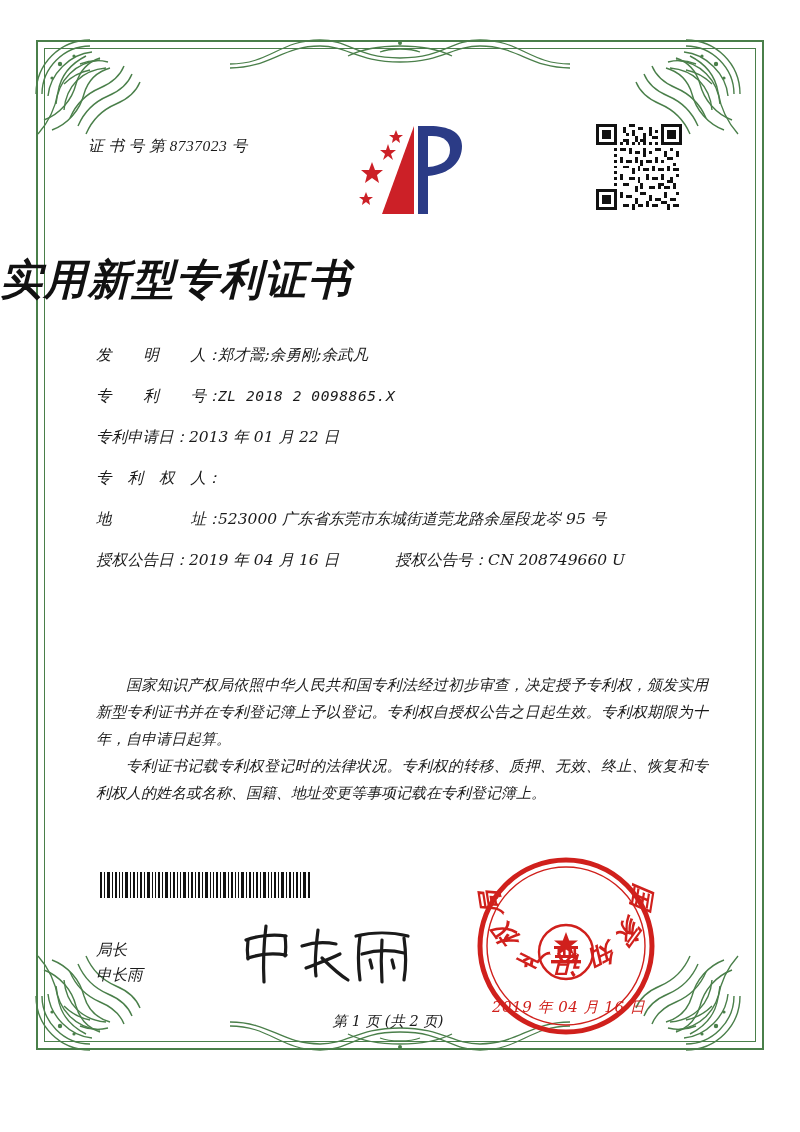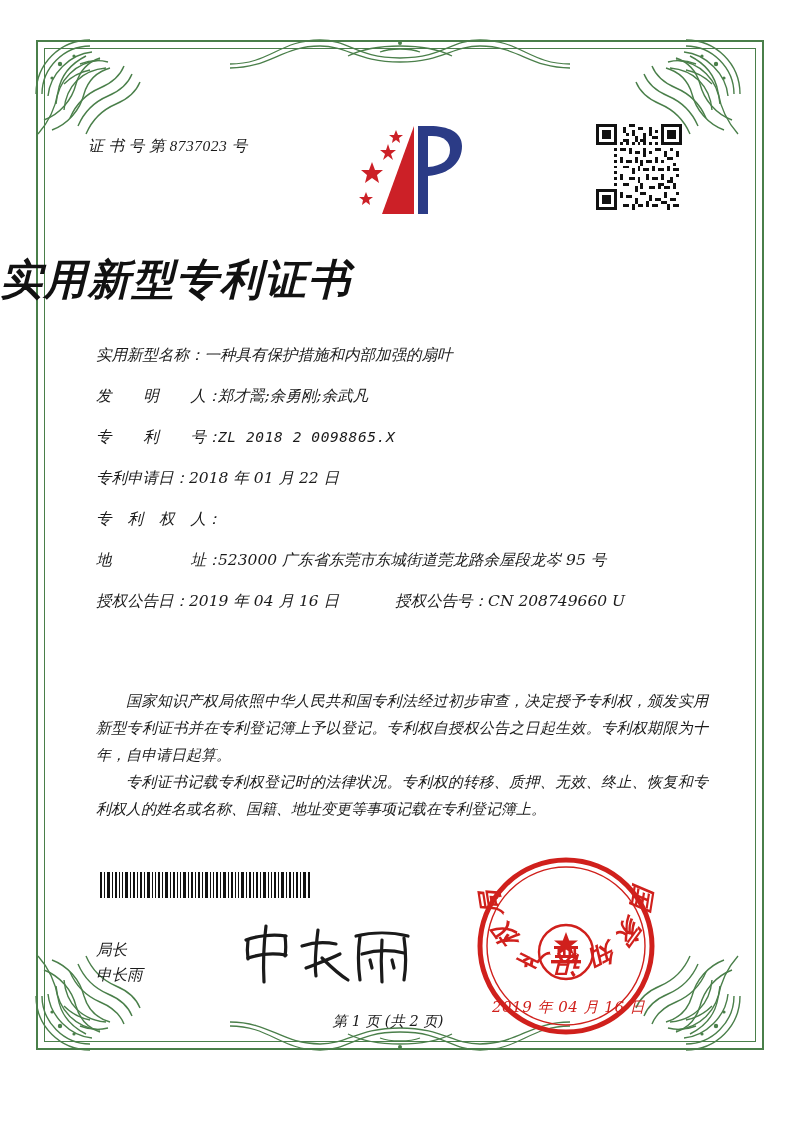--- a/index.html
+++ b/index.html
@@ -156,21 +156,20 @@
   
   .body-text {
     position: absolute;
     left: 96px;
     top: 672px;
     width: 612px;
     font-size: 15px;
     line-height: 27px;
     text-align: justify;
     font-family: "DejaVu Serif", "Liberation Serif", serif;
-    margin-top: 16px;
   }
   .body-text p {
     margin: 0;
     text-indent: 2em;
   }
 
   
   .barcode {
     position: absolute;
     left: 98px;
@@ -479,38 +478,34 @@
         <rect x="26" y="27" width="2" height="1"></rect>
       <rect x="22" y="20" width="1" height="1"></rect>
         <rect x="24" y="19" width="1" height="1"></rect>
     </g>
   </svg>
 
   <div class="title">实用新型专利证书</div>
 
   <div class="fields">
 
-    <div class="field-row">
-      <span class="field-label">实用新型名称：</span>
-      <span class="field-value">一种具有保护措施和内部加强的扇叶</span>
-    </div>
 
     <div class="field-row">
       <span class="field-label lbl-w-5"><span class="spread-5">发　明　人</span>：</span>
       <span class="field-value">郑才翯;余勇刚;余武凡</span>
     </div>
 
     <div class="field-row">
       <span class="field-label lbl-w-5"><span class="spread-5">专　利　号</span>：</span>
       <span class="field-value mono-val">ZL 2018 2 0098865.X</span>
     </div>
 
     <div class="field-row">
       <span class="field-label">专利申请日：</span>
-      <span class="field-value">2018 年 01 月 22 日</span>
+      <span class="field-value">2013 年 01 月 22 日</span>
     </div>
 
     <div class="field-row">
       <span class="field-label lbl-w-5"><span class="spread-5">专 利 权 人</span>：</span>
     </div>
 
     <div class="field-row">
       <span class="field-label lbl-w-5"><span class="spread-5">地　　　址</span>：</span>
       <span class="field-value">523000 广东省东莞市东城街道莞龙路余屋段龙岑 95 号</span>
     </div>

